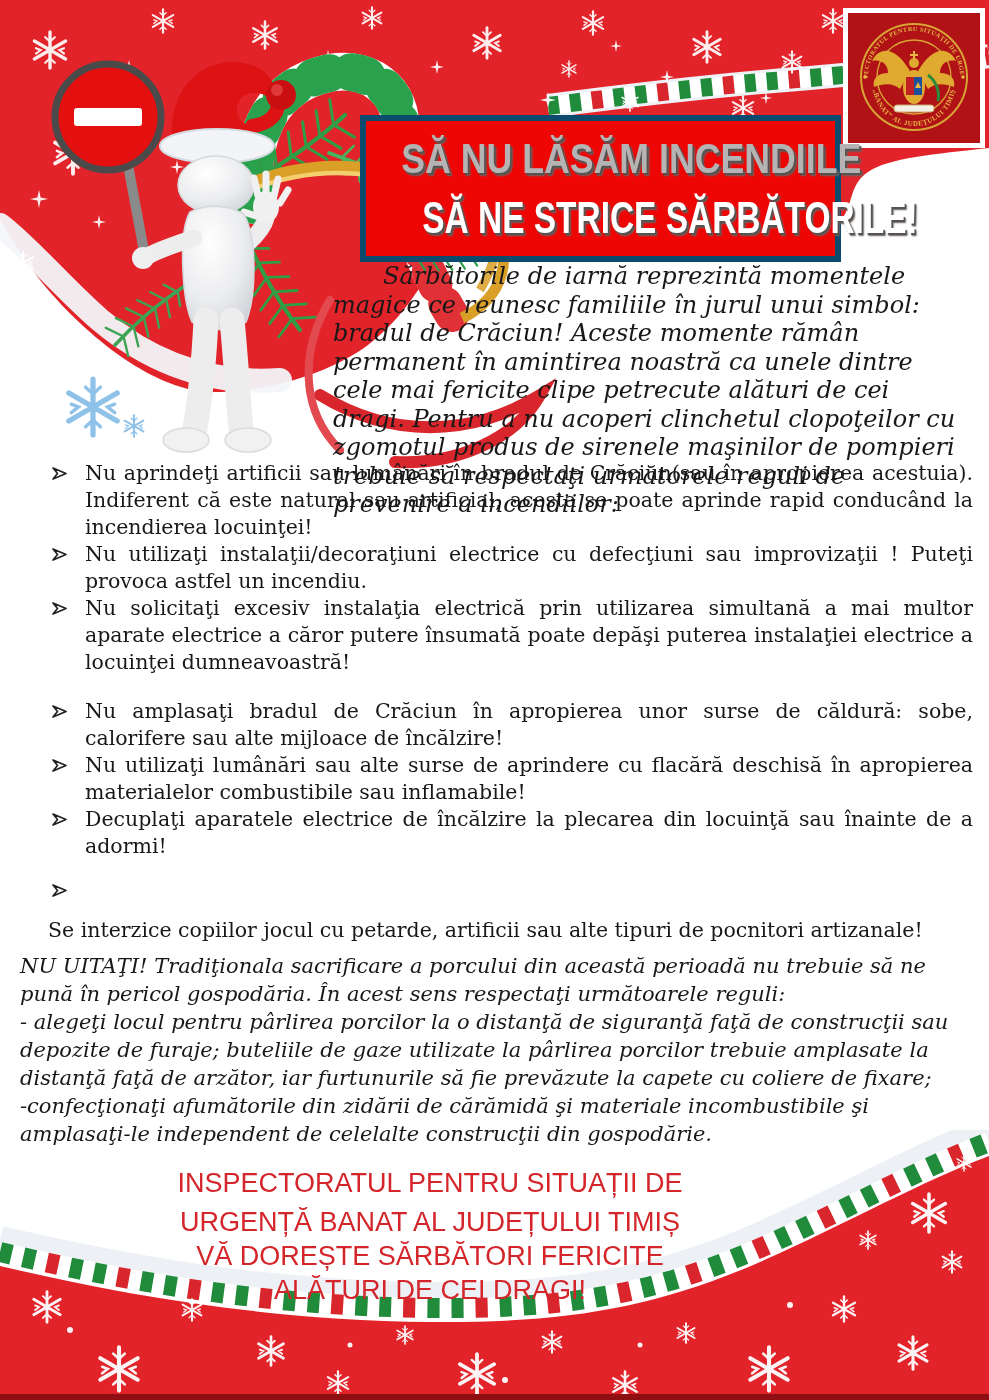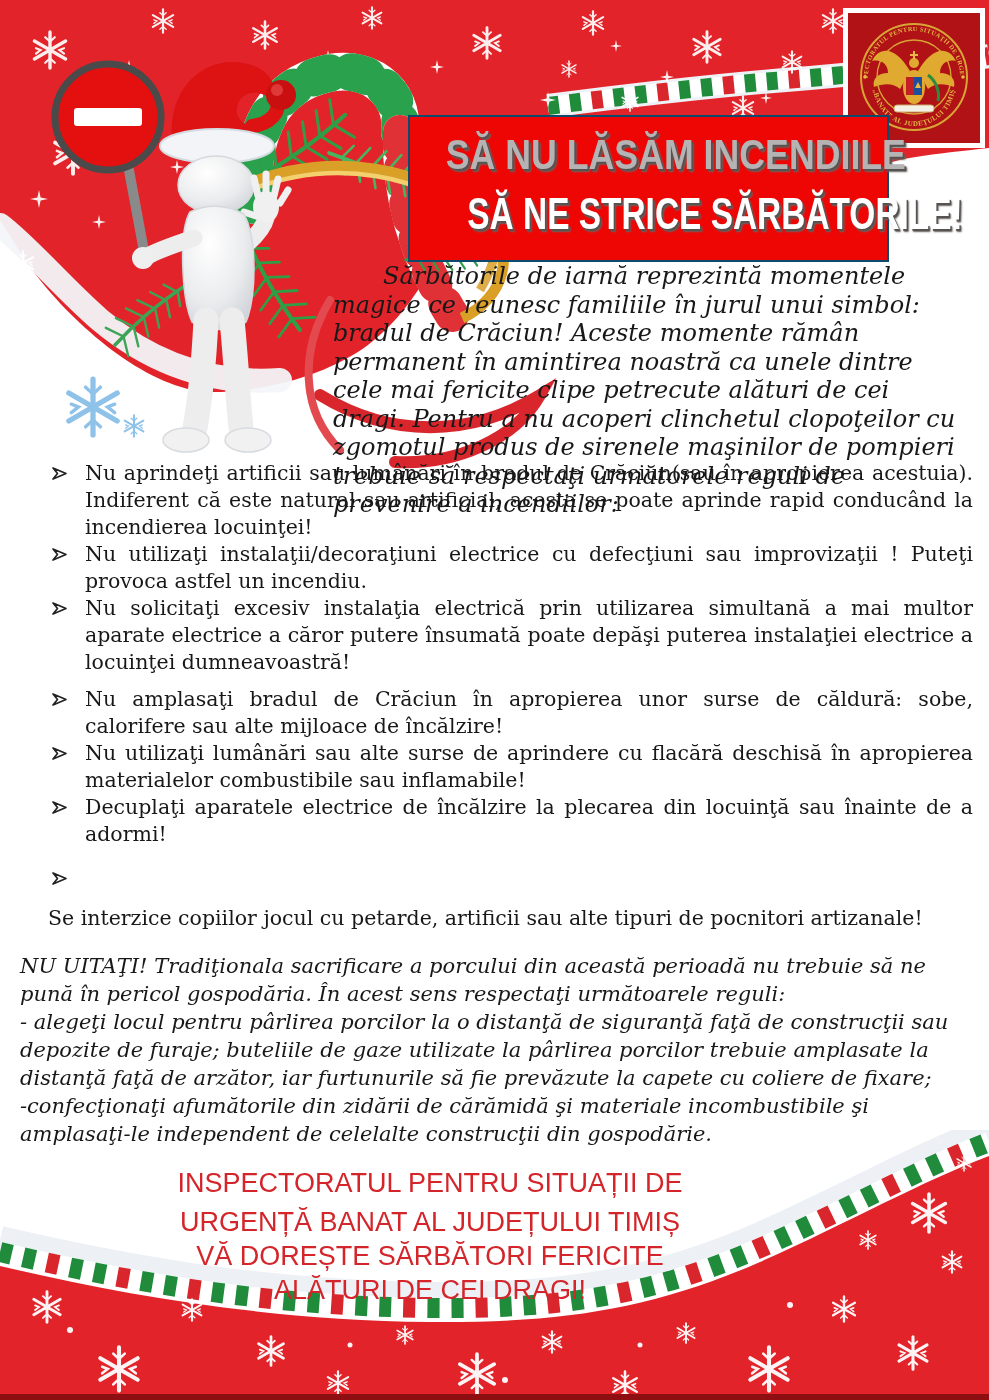--- a/index.html
+++ b/index.html
@@ -11,35 +11,35 @@
   
   #header-art{left:0;top:0;}
   #bottom-art{left:0;top:1130px;}
 
   
   .logo{left:843px;top:8px;width:142px;height:140px;background:#ffffff;box-sizing:border-box;padding:5px;}
   .logo-inner{width:100%;height:100%;background:#b01215;}
 
   
   .title-box{left:360px;top:115px;width:481px;height:147px;background:#ee0605;
-             border:2px solid #0c4a6e;box-sizing:border-box;text-align:left;margin-left:48px;}
+             border:6px solid #0c4a6e;box-sizing:border-box;text-align:left;}
   .title-line{font-family:"Liberation Sans",sans-serif;font-weight:700;white-space:nowrap;line-height:1;}
   .t1{margin-top:17px;font-size:42px;color:#b5b3b3;transform:scaleX(.85);transform-origin:center;
       text-shadow:2px 2px 1px #565250,3px 3px 2px #6b6663;}
   .t2{margin-top:16px;font-size:44px;color:#ffffff;transform:scaleX(.76);transform-origin:center;
       text-shadow:2px 2px 1px #565250,3px 3px 2px #6b6663;}
 
   
   .intro{left:333px;top:262px;width:632px;font-style:italic;font-size:24px;line-height:28.5px;
          text-indent:50px;margin:0;}
 
   
   .rules{left:48px;top:460px;width:925px;margin:0;padding:0;list-style:none;}
   .rule{display:flex;gap:8px;margin:0;}
-  .rule.gap1{margin-top:10px;}
+  .rule.gap1{margin-top:22px;}
   .rule.gap2{margin-top:17px;flex-direction:column;}
   .bmark{flex:0 0 26px;padding-top:6px;padding-left:3px;}
   .btxt{font-size:20.5px;line-height:27px;text-align:justify;}
 
   
   .warning{left:20px;top:952px;width:948px;font-style:italic;font-size:21px;line-height:28px;}
   .warning p{margin:0;}
 
   
   .footer{left:150px;top:1166px;width:560px;text-align:center;z-index:5;

